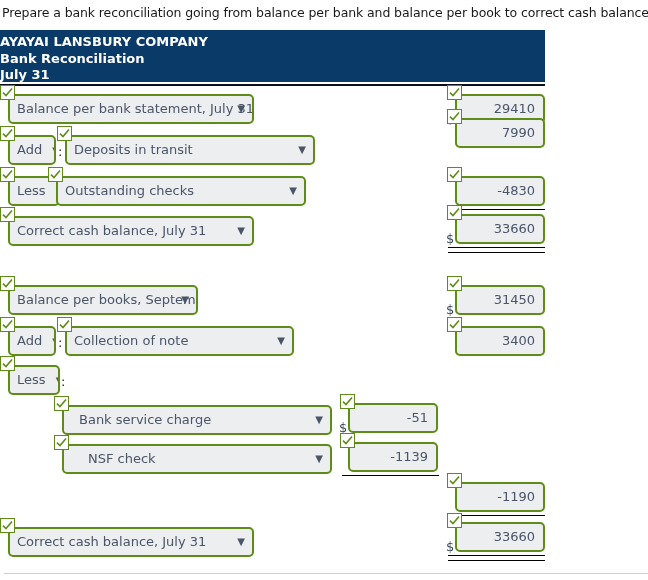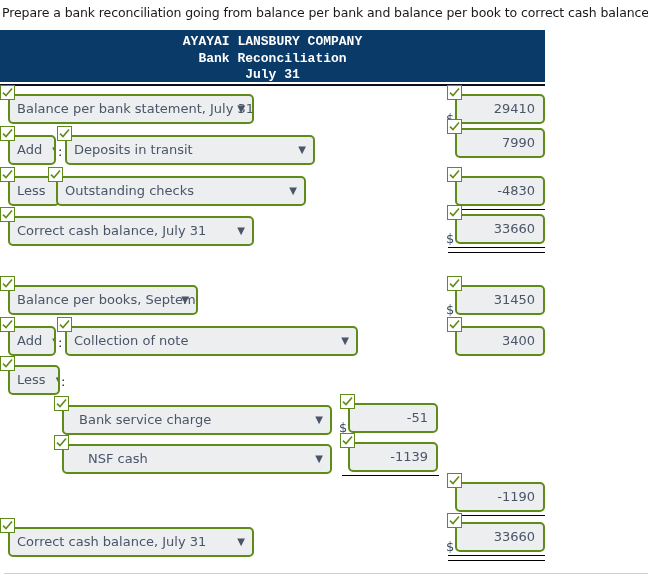--- a/index.html
+++ b/index.html
@@ -33,27 +33,25 @@
   
   .hdr {
     position: absolute;
     left: 0px;
     top: 30px;
     width: 545px;
     height: 52px;
     background: #0b3c6b;
     background: #0a3a68;
     color: #ffffff;
-    text-align: center;
     font-weight: bold;
     font-size: 13px;
     line-height: 16.5px;
     padding-top: 4px;
     box-sizing: border-box;
-    font-family: Liberation Mono, monospace;
   }
   .hdr div { white-space: nowrap; }
   .hdr-rule {
     position: absolute;
     left: 0px;
     top: 84px;
     width: 545px;
     height: 2px;
     background: #0a0f1c;
   }
@@ -213,21 +211,21 @@
   <div class="sel" style="width:250px;">
     <span>Deposits in transit</span>
     <span class="caret">▼</span>
   </div>
   <span class="badge">
     <svg width="13" height="13" viewBox="0 0 13 13">
         <path d="M2 6.6 L5 9.6 L11 2.6" stroke="#5f8c18" stroke-width="1.6" fill="none"></path>
       </svg>
   </span>
 </div>
-<div class="fieldwrap" style="left:455px; top:128px; width:90px; height:30px;">
+<div class="fieldwrap" style="left:455px; top:118px; width:90px; height:30px;">
   <div class="amt">7990</div>
   <span class="badge">
     <svg width="13" height="13" viewBox="0 0 13 13">
         <path d="M2 6.6 L5 9.6 L11 2.6" stroke="#5f8c18" stroke-width="1.6" fill="none"></path>
       </svg>
   </span>
 </div>
 
 <div class="fieldwrap" style="left:8px; top:176px; width:52px; height:30px;">
   <div class="sel autocaret" style="width:52px;">
@@ -311,21 +309,21 @@
     <span class="caret">▼</span>
   </div>
   <span class="badge">
     <svg width="13" height="13" viewBox="0 0 13 13">
         <path d="M2 6.6 L5 9.6 L11 2.6" stroke="#5f8c18" stroke-width="1.6" fill="none"></path>
       </svg>
   </span>
 </div>
 <span class="colon" style="left:58px; top:328px;">:</span>
 <div class="fieldwrap" style="left:65px; top:326px; width:250px; height:30px;">
-  <div class="sel" style="width:293px;">
+  <div class="sel" style="width:229px;">
     <span>Collection of note</span>
     <span class="caret">▼</span>
   </div>
   <span class="badge">
     <svg width="13" height="13" viewBox="0 0 13 13">
         <path d="M2 6.6 L5 9.6 L11 2.6" stroke="#5f8c18" stroke-width="1.6" fill="none"></path>
       </svg>
   </span>
 </div>
 <div class="fieldwrap" style="left:455px; top:326px; width:90px; height:30px;">
@@ -366,21 +364,21 @@
   <span class="dollar">$</span>
   <span class="badge">
     <svg width="13" height="13" viewBox="0 0 13 13">
         <path d="M2 6.6 L5 9.6 L11 2.6" stroke="#5f8c18" stroke-width="1.6" fill="none"></path>
       </svg>
   </span>
 </div>
 
 <div class="fieldwrap" style="left:62px; top:444px; width:270px; height:30px;">
   <div class="sel" style="width:270px; padding-left:24px;">
-    <span>NSF cash</span>
+    <span>NSF check</span>
     <span class="caret">▼</span>
   </div>
   <span class="badge">
     <svg width="13" height="13" viewBox="0 0 13 13">
         <path d="M2 6.6 L5 9.6 L11 2.6" stroke="#5f8c18" stroke-width="1.6" fill="none"></path>
       </svg>
   </span>
 </div>
 <div class="fieldwrap" style="left:348px; top:442px; width:90px; height:30px;">
   <div class="amt">-1139</div>

